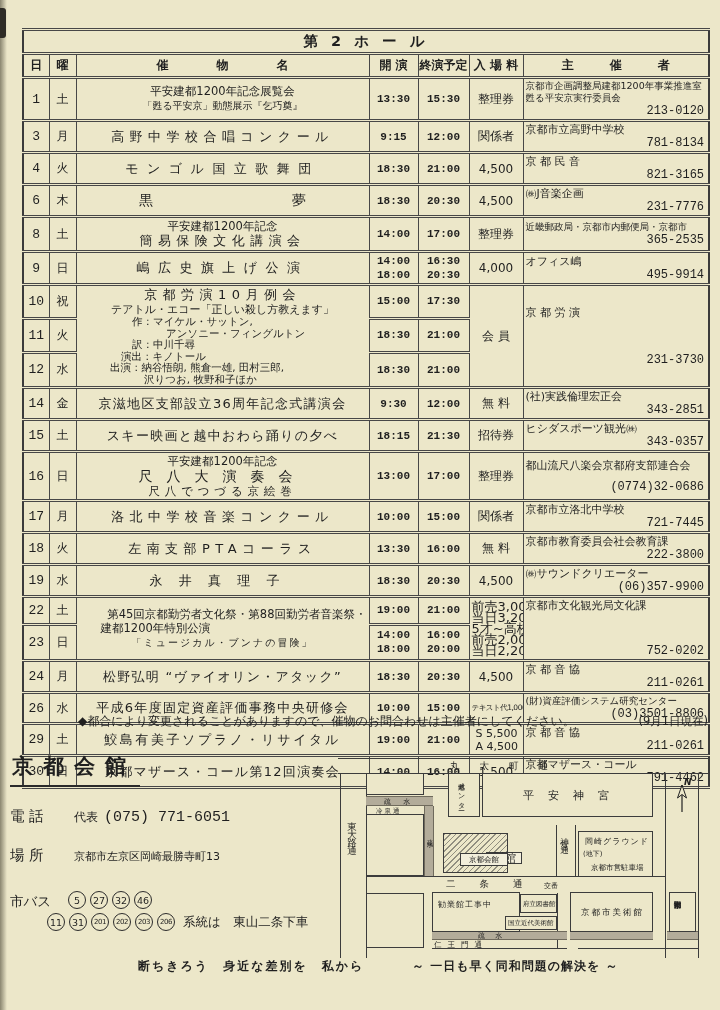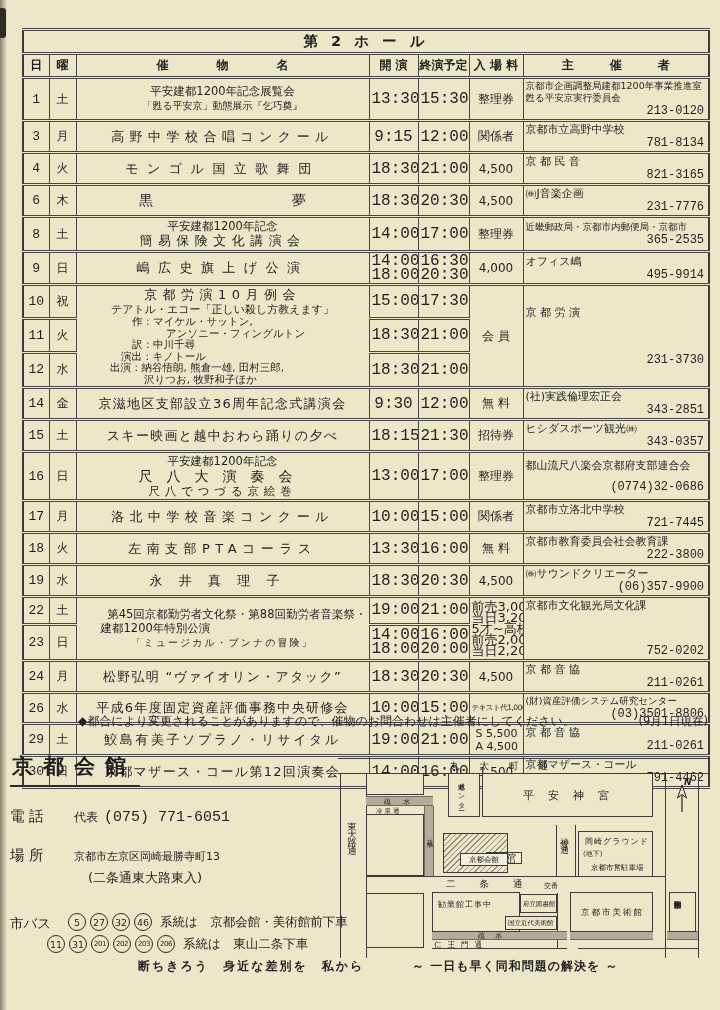--- a/index.html
+++ b/index.html
@@ -24,21 +24,21 @@
   .ls2{letter-spacing:.2em;}
   .ls4{letter-spacing:.42em;}
   .ls6{letter-spacing:.65em;}
   .ls9{letter-spacing:1.0em;}
   .ls12{letter-spacing:1.25em;}
   .kuro{display:flex;justify-content:space-between;width:58%;margin:0 auto;font-size:14px;}
   .credits{width:225px;margin:0 auto;text-align:left;}
   .credit{font-size:10.5px;line-height:11.5px;white-space:nowrap;}
   .credit.ind{padding-left:34px;}
   .sub-title{font-size:11px;line-height:13px;text-align:center;}
-  .c-time{text-align:center;font-family:"Liberation Mono",monospace;font-size:16px;line-height:14px;}
+  .c-time{text-align:center;font-family:"Liberation Mono",monospace;font-size:11px;line-height:14px;font-weight:bold;}
   .c-fee{text-align:center;font-size:12px;}
   .fee-sm{font-size:7.5px;letter-spacing:-0.5px;white-space:nowrap;display:block;}
   .fee-lines{text-align:left;padding-left:2px;}
   .fee-lines div{font-size:13px;line-height:11px;white-space:nowrap;}
   .fee-sa div{font-size:11px;line-height:13px;text-align:left;padding-left:4px;white-space:nowrap;}
   .c-org{vertical-align:middle;padding:2px 4px 1px 5px;}
   .org-n{font-size:11px;line-height:13px;white-space:nowrap;}
   .org-n.sm{font-size:9.5px;line-height:12px;}
   .tel{font-family:"Liberation Mono",monospace;font-size:12px;line-height:14px;text-align:right;padding-right:2px;}
 
@@ -455,30 +455,28 @@
     <div class="v-name">京都会館</div>
     <div class="v-row">
       <span class="v-label">電 話</span>
       <span class="v-telpre">代表</span>
       <span class="v-tel">(075) 771-6051</span>
     </div>
     <div class="v-row">
       <span class="v-label">場 所</span>
       <span class="v-addr1">京都市左京区岡崎最勝寺町13</span>
     </div>
-    <div class="v-addr2" style="margin-left:64px">(二条通東大路東入)</div>
     <div class="busrow">
       <span class="bus-label">市バス</span>
       <div>
         <div class="busline l1">
           <span class="bnum">5</span>
           <span class="bnum">27</span>
           <span class="bnum">32</span>
           <span class="bnum">46</span>
-          <span class="bustext">系統は　京都会館・美術館前下車</span>
         </div>
         <div class="busline l2">
           <span class="bnum">11</span>
           <span class="bnum">31</span>
           <span class="bnum b3">201</span>
           <span class="bnum b3">202</span>
           <span class="bnum b3">203</span>
           <span class="bnum b3">206</span>
           <span class="bustext">系統は　東山二条下車</span>
         </div>

